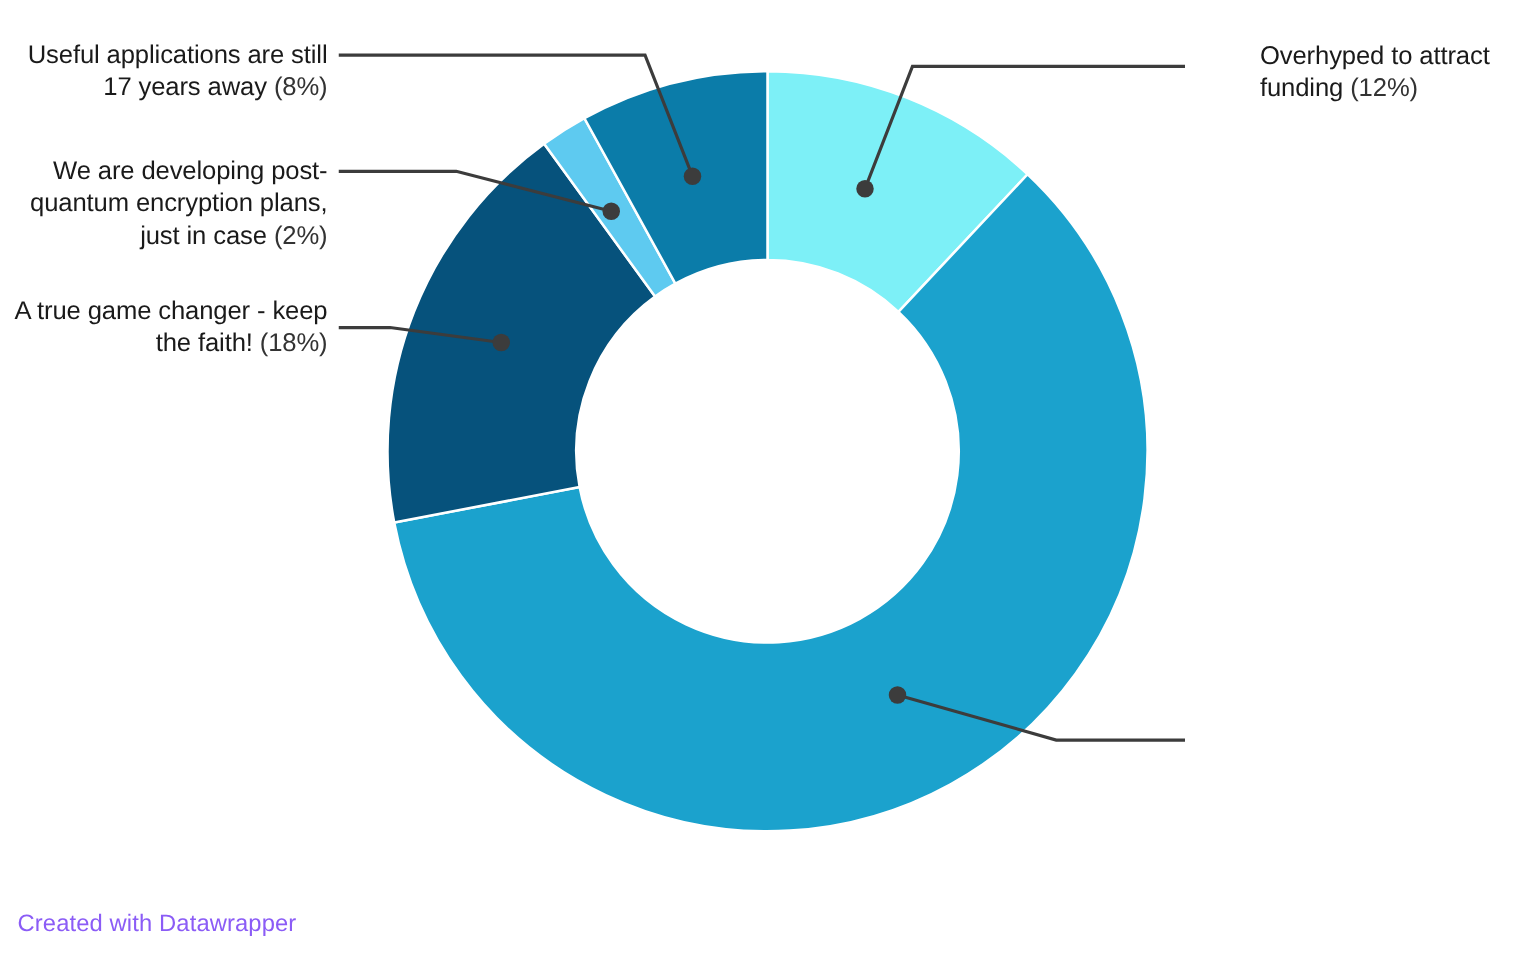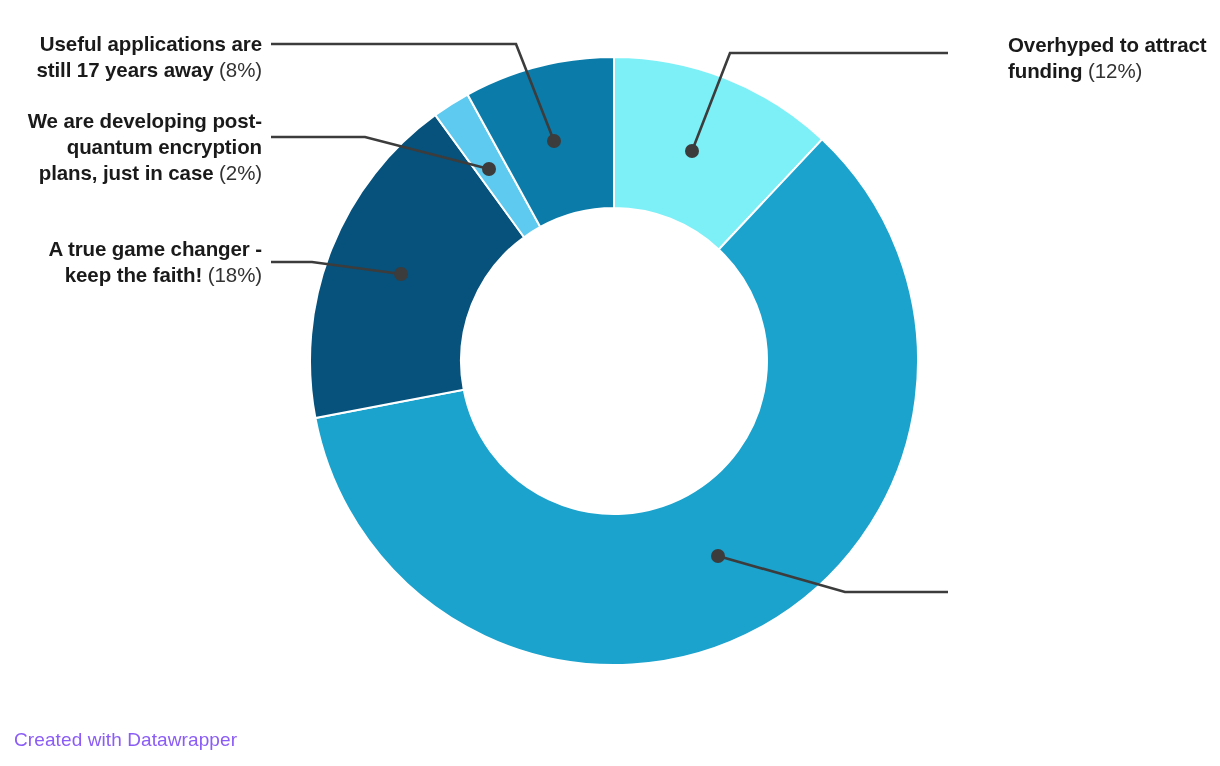--- a/index.html
+++ b/index.html
@@ -29,34 +29,34 @@
     display: block;
   }
   .label {
     position: absolute;
     font-size: 20.5px;
     line-height: 26px;
     color: #1a1a1a;
     letter-spacing: -0.1px;
   }
   .label .name {
-    font-weight: 700;
+    font-weight: 400;
     margin-top: 28px;
   }
   .label .pct {
     font-weight: 400;
     color: #333333;
   }
   .label-right { text-align: left; }
   .label-left  { text-align: right; }
 
   #label-overhyped   { left: 1008px; top: 32px;  width: 252px; }
   #label-arrive      { left: 954px; top: 574px; width: 254px; }
   #label-tenyears    { left: 4px;   top: 31px;  width: 258px; }
-  #label-postquantum { left: 4px;   top: 108px; width: 258px; }
+  #label-postquantum { left: 4px;   top: 124px; width: 258px; }
   #label-gamechanger { left: 4px;   top: 236px; width: 258px; }
 
   #footer-credit {
     position: absolute;
     left: 14px;
     top: 729px;
     font-size: 19px;
     color: #8b5cf6;
     font-weight: 400;
     letter-spacing: 0.1px;

